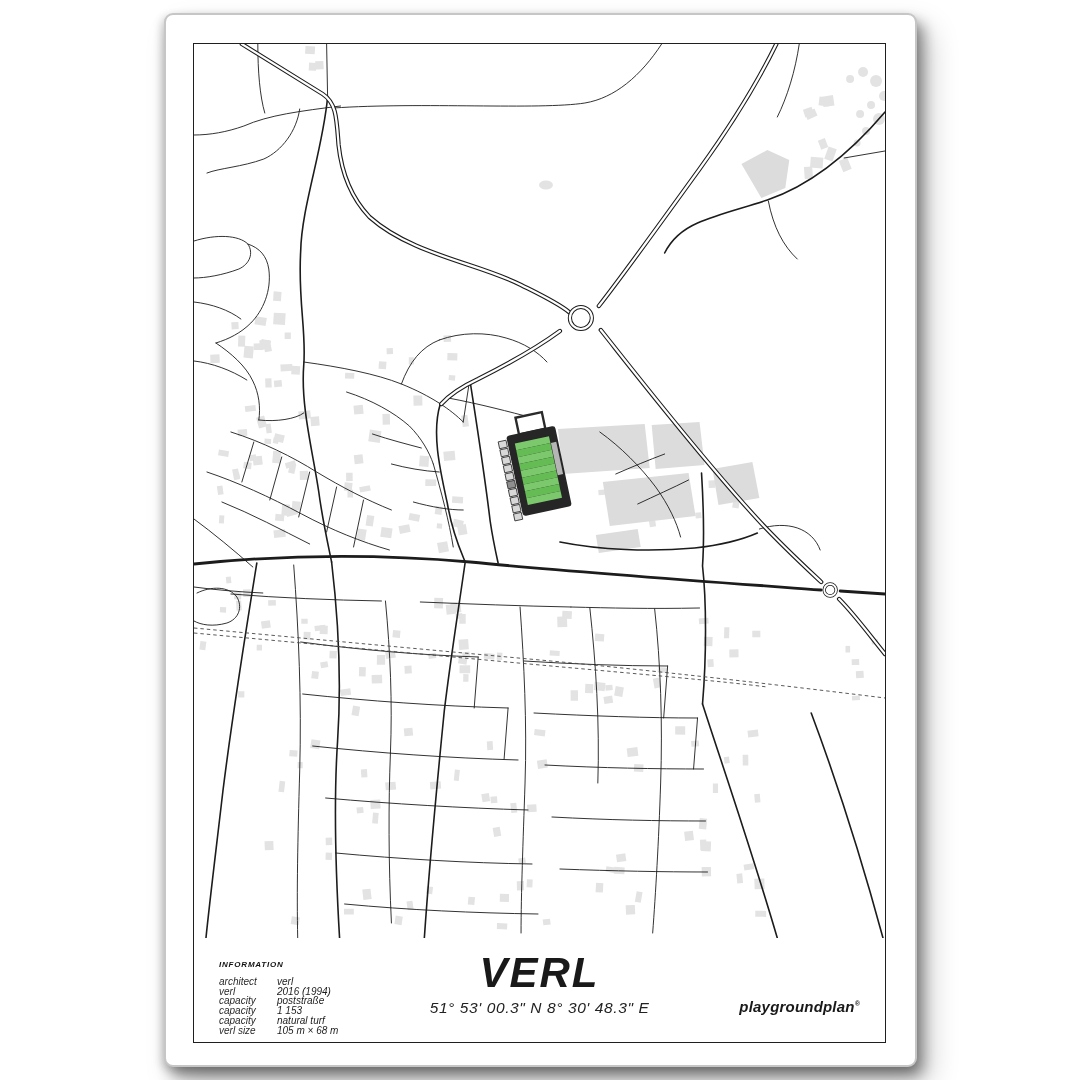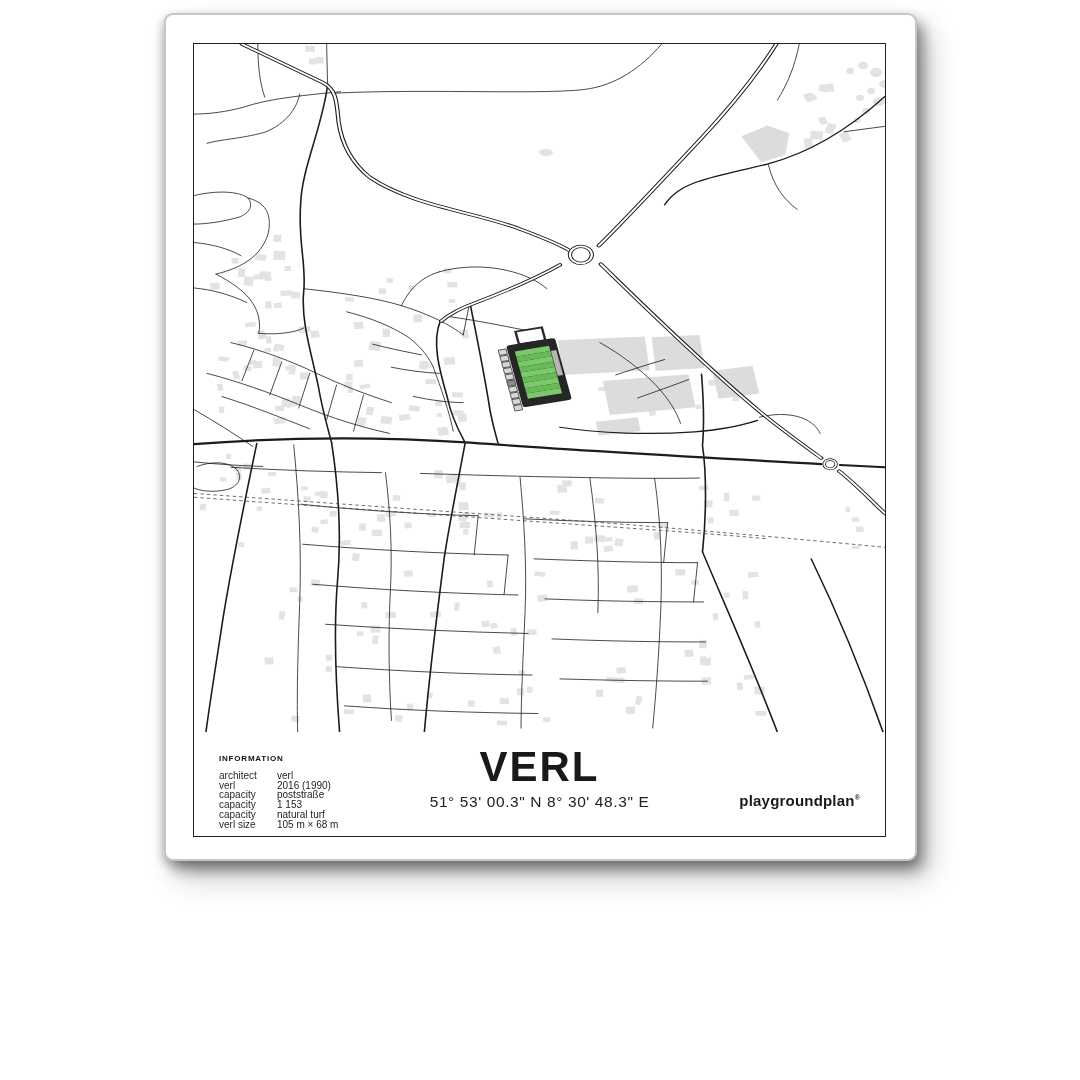--- a/index.html
+++ b/index.html
@@ -1,20 +1,20 @@
 <!DOCTYPE html>
 <html><head>
 <meta charset="utf-8">
 <style>
   html,body{margin:0;padding:0;background:#ffffff;width:1080px;height:1080px;overflow:hidden;
     font-family:"Liberation Sans", sans-serif;}
   .stage{position:relative;width:1080px;height:1080px;background:#fff;}
-  .poster{position:absolute;left:164px;top:13px;width:753px;height:848px;background:#fff;
+  .poster{position:absolute;left:164px;top:13px;width:753px;height:1054px;background:#fff;
     border:2px solid #c6c6c6;border-radius:9px;box-sizing:border-box;
-    box-shadow:6px 9px 14px rgba(0,0,0,.40), 12px 16px 30px rgba(0,0,0,.22), -3px 3px 9px rgba(0,0,0,.15);}
+    box-shadow:6px 9px 14px rgba(0,0,0,.40), 12px 16px 30px rgba(0,0,0,.22), -3px 3px 9px rgba(0,0,0,.15);font-style:italic;}
   .inner{position:absolute;left:27px;top:28px;right:29px;bottom:22px;border:1.5px solid #1f1f1f;
     box-sizing:border-box;background:#fff;overflow:hidden;}
   .map-svg{position:absolute;top:0;left:0;width:100%;height:calc(100% - 104px);display:block;}
   .caption{position:absolute;left:0;right:0;bottom:0;height:104px;background:#fff;}
   .info{position:absolute;left:25px;top:22px;color:#1d1d1d;}
   .info-heading{font-size:8px;font-weight:bold;letter-spacing:.8px;color:#111;}
   .info-rows{margin-top:8px;}
   .irow{display:grid;grid-template-columns:58px auto;font-size:10px;line-height:9.7px;color:#2a2a2a;}
   .ival{color:#1c1c1c;}
   .title-block{position:absolute;left:0;right:0;top:14px;text-align:center;}
@@ -401,21 +401,21 @@
       <div class="caption">
         <div class="info">
           <div class="info-heading">INFORMATION</div>
           <div class="info-rows">
             <div class="irow">
               <span class="ilabel">architect</span>
               <span class="ival">verl</span>
             </div>
             <div class="irow">
               <span class="ilabel">verl</span>
-              <span class="ival">2016 (1990)</span>
+              <span class="ival">2016 (1994)</span>
             </div>
             <div class="irow">
               <span class="ilabel">capacity</span>
               <span class="ival">poststraße</span>
             </div>
             <div class="irow">
               <span class="ilabel">capacity</span>
               <span class="ival">1 153</span>
             </div>
             <div class="irow">

